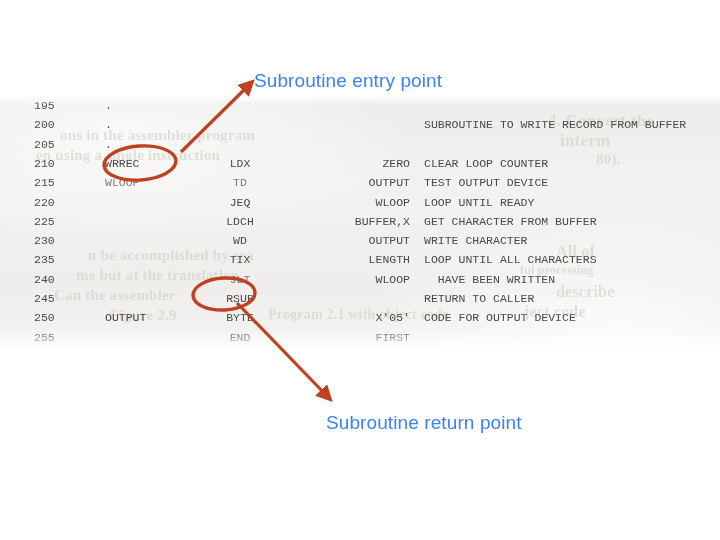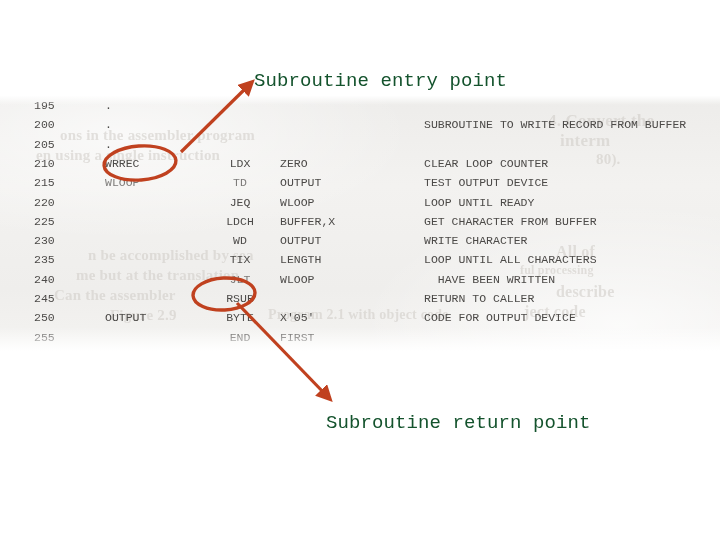--- a/index.html
+++ b/index.html
@@ -71,39 +71,39 @@
     left: 0;
     height: 19px;
     font-family: "Liberation Mono", "DejaVu Sans Mono", monospace;
     font-size: 11.5px;
     color: #4c4a48;
     white-space: pre;
   }
   .col-num   { position: absolute; left: 34px;  width: 40px; text-align: left; }
   .col-label { position: absolute; left: 105px; width: 88px; text-align: left; }
   .col-op    { position: absolute; left: 205px; width: 70px; text-align: center; }
-  .col-arg   { position: absolute; left: 280px; width: 130px; text-align: left; }
+  .col-arg   { position: absolute; left: 280px; width: 130px; text-align: right; }
   .col-cmt   { position: absolute; left: 424px; white-space: pre; }
 
   
   .faded { color: #7d7b79; }
 
   
   #annotations {
     position: absolute;
     left: 0; top: 0;
     width: 720px;
     height: 540px;
     pointer-events: none;
   }
   .callout {
     position: absolute;
-    font-family: Liberation Mono, monospace;
+    font-family: Liberation Sans, sans-serif;
     font-size: 19px;
-    color: #14532d;
+    color: #3b82f6;
     white-space: nowrap;
     letter-spacing: 0.1px;
   }
   #callout-entry  { left: 254px; top: 70px; }
   #callout-return { left: 326px; top: 412px; }
 </style>
 </head>
 <body>
 
 <div id="slide">

